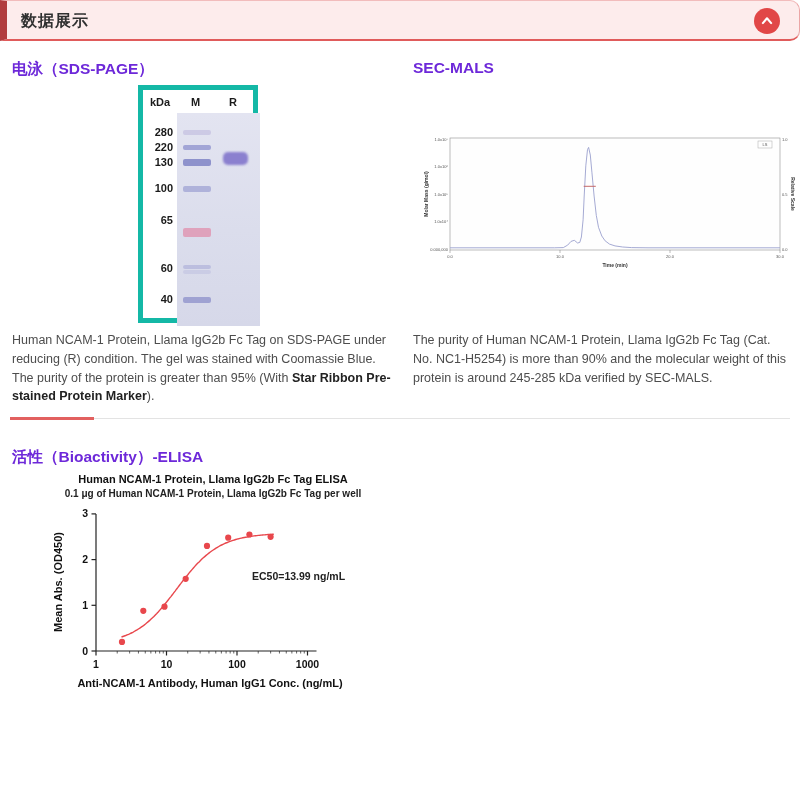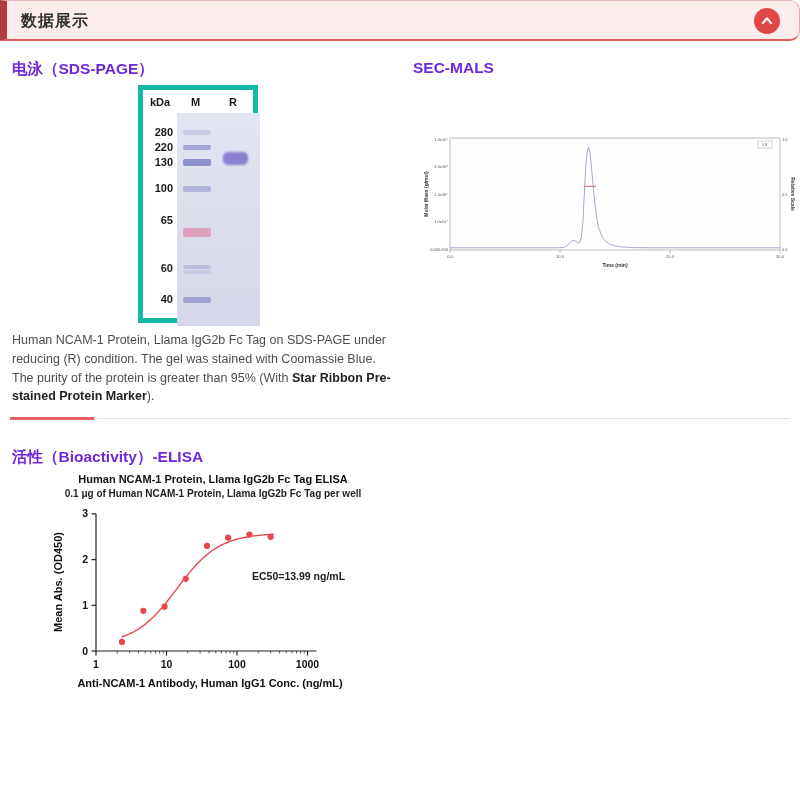--- a/index.html
+++ b/index.html
@@ -147,20 +147,21 @@
     <text class="s-ax" transform="rotate(90 373 64)" x="373" y="64">Relative Scale</text>
     <text class="s-ax" x="197" y="137">Time (min)</text>
 
     <rect class="s-leg" x="340" y="11" width="14" height="7"></rect>
     <text class="s-t" x="347" y="16" text-anchor="middle">LS</text>
 
     <polyline id="sec-series-0" fill="none" stroke-width="0.9" points="32.0,117.8 136.5,117.8 145.3,117.6 149.7,115.1 153.0,111.4 156.3,110.3 159.6,113.0 161.8,112.4 163.4,107.0 165.1,89.8 166.2,66.0 167.8,35.8 169.5,19.6 170.6,17.4 172.3,25.0 173.9,42.2 176.1,66.0 178.3,85.4 180.5,97.3 183.8,106.0 187.1,110.8 191.5,114.1 197.0,115.9 204.7,117.0 213.5,117.6 230.0,117.8 362.0,117.8" stroke="#9ba0ce"></polyline>
     <polyline id="sec-series-1" fill="none" stroke-width="1" points="165.7,56.3 177.8,56.3" stroke="#c56a6a"></polyline>
   </svg>
 
+  <p class="caption cap-sec">The purity of Human NCAM-1 Protein, Llama IgG2b Fc Tag (Cat. No. NC1-H5254) is more than 90% and the molecular weight of this protein is around 245-285 kDa verified by SEC-MALS.</p>
 
   <div class="divider-red"></div>
   <div class="divider-gray"></div>
 
   <div class="sec-heading h-elisa">活性（Bioactivity）-ELISA</div>
 
   <svg id="elisa-svg" class="elisa-svg" width="345" height="224" viewBox="0 0 345 224">
     <text class="et-title" x="165" y="11">Human NCAM-1 Protein, Llama IgG2b Fc Tag ELISA</text>
     <text class="et-sub" x="165" y="25">0.1 μg of Human NCAM-1 Protein, Llama IgG2b Fc Tag per well</text>
     <text class="e-ylabel" transform="rotate(-90 14 110)" x="14" y="110">Mean Abs. (OD450)</text>

